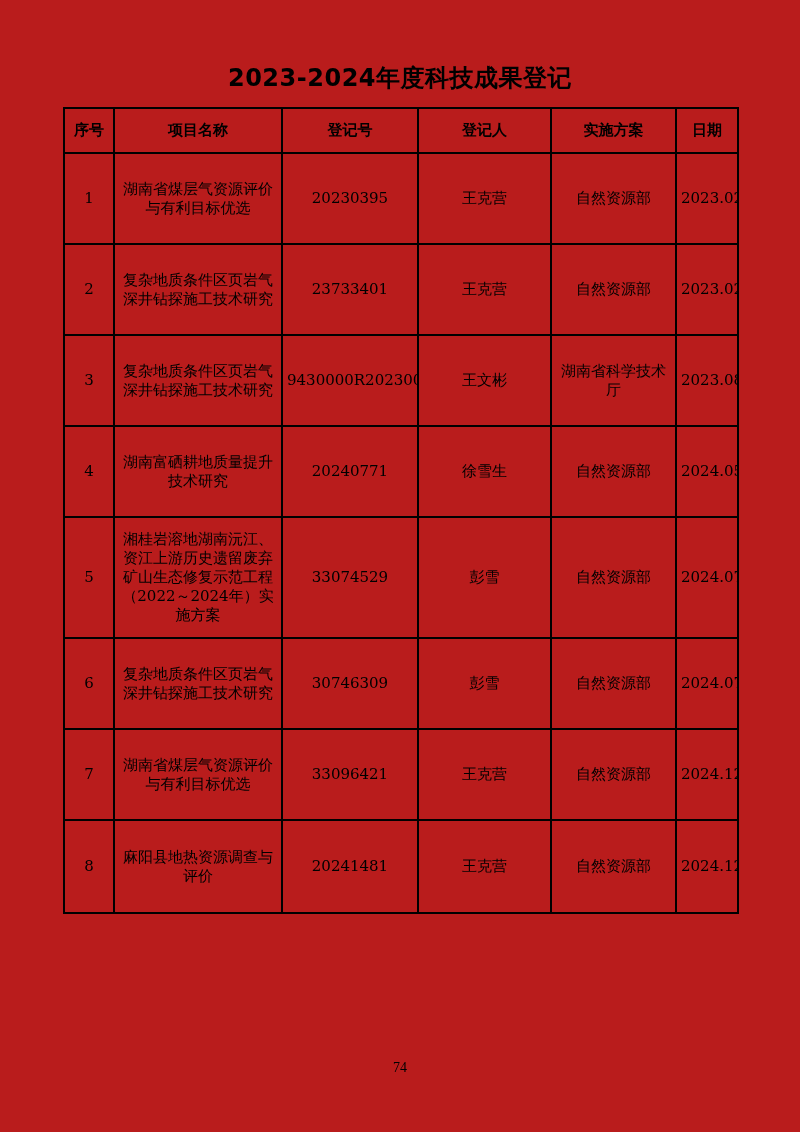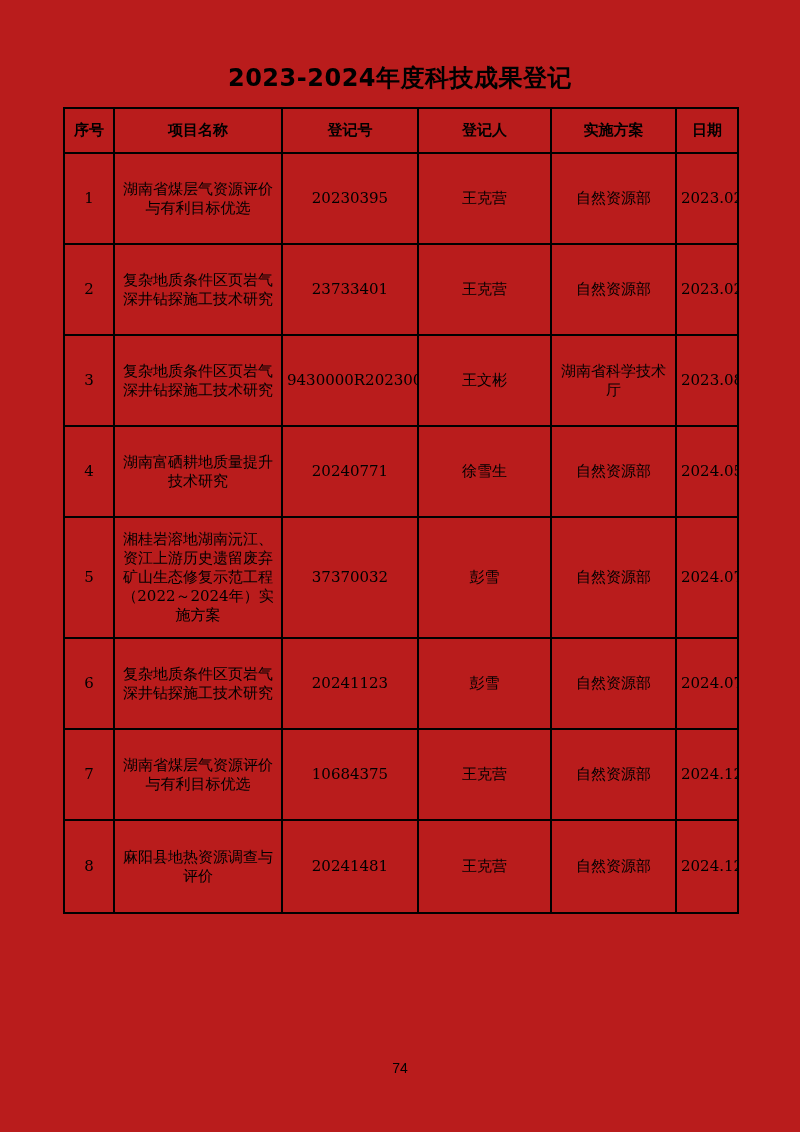--- a/index.html
+++ b/index.html
@@ -62,21 +62,21 @@
   }
   .doc-table tbody tr:nth-child(8) {
     height: 93px;
   }
   .page-number {
     position: absolute;
     top: 1060px;
     left: 0;
     width: 100%;
     text-align: center;
-    font-family: Liberation Sans, sans-serif;
+    font-family: Liberation Serif, serif;
     font-size: 14px;
   }
 </style>
 </head>
 <body>
 
 <div class="page">
 
   <div class="page-title">2023-2024年度科技成果登记</div>
 
@@ -128,37 +128,37 @@
           <td>4</td>
           <td>湖南富硒耕地质量提升技术研究</td>
           <td>20240771</td>
           <td>徐雪生</td>
           <td>自然资源部</td>
           <td>2024.05</td>
         </tr>
         <tr>
           <td>5</td>
           <td>湘桂岩溶地湖南沅江、资江上游历史遗留废弃矿山生态修复示范工程（2022～2024年）实施方案</td>
-          <td>37370032</td>
+          <td>33074529</td>
           <td>彭雪</td>
           <td>自然资源部</td>
           <td>2024.07</td>
         </tr>
         <tr>
           <td>6</td>
           <td>复杂地质条件区页岩气深井钻探施工技术研究</td>
-          <td>20241123</td>
+          <td>30746309</td>
           <td>彭雪</td>
           <td>自然资源部</td>
           <td>2024.07</td>
         </tr>
         <tr>
           <td>7</td>
           <td>湖南省煤层气资源评价与有利目标优选</td>
-          <td>10684375</td>
+          <td>33096421</td>
           <td>王克营</td>
           <td>自然资源部</td>
           <td>2024.12</td>
         </tr>
         <tr>
           <td>8</td>
           <td>麻阳县地热资源调查与评价</td>
           <td>20241481</td>
           <td>王克营</td>
           <td>自然资源部</td>

